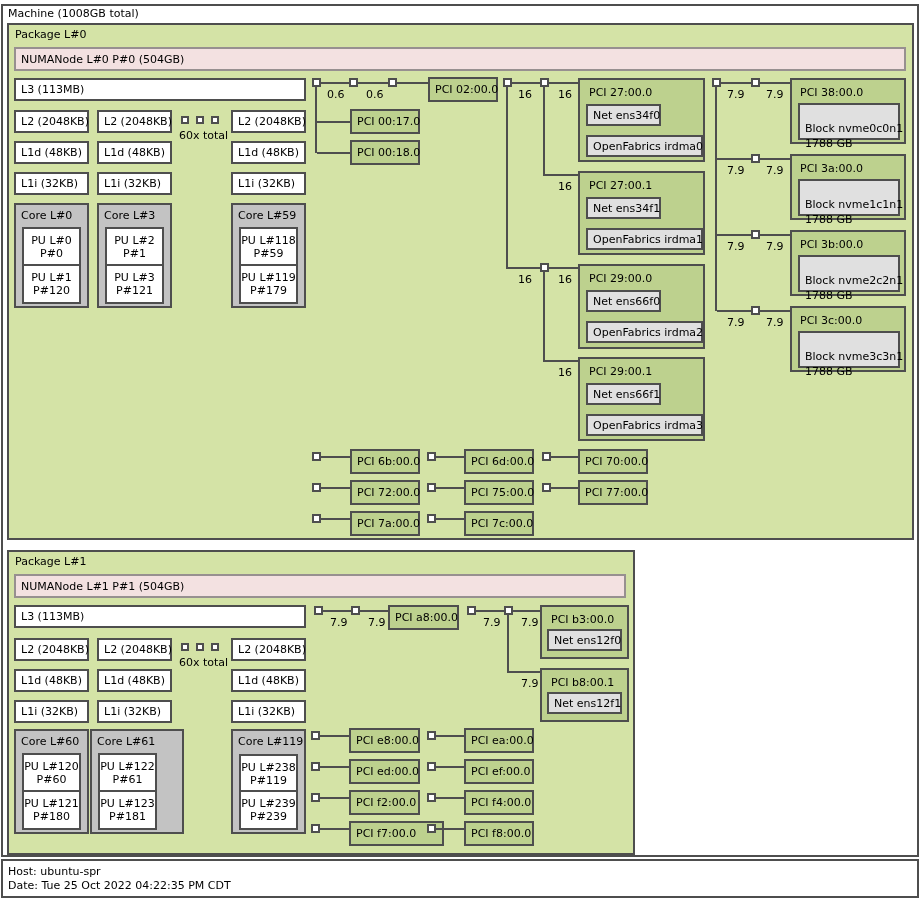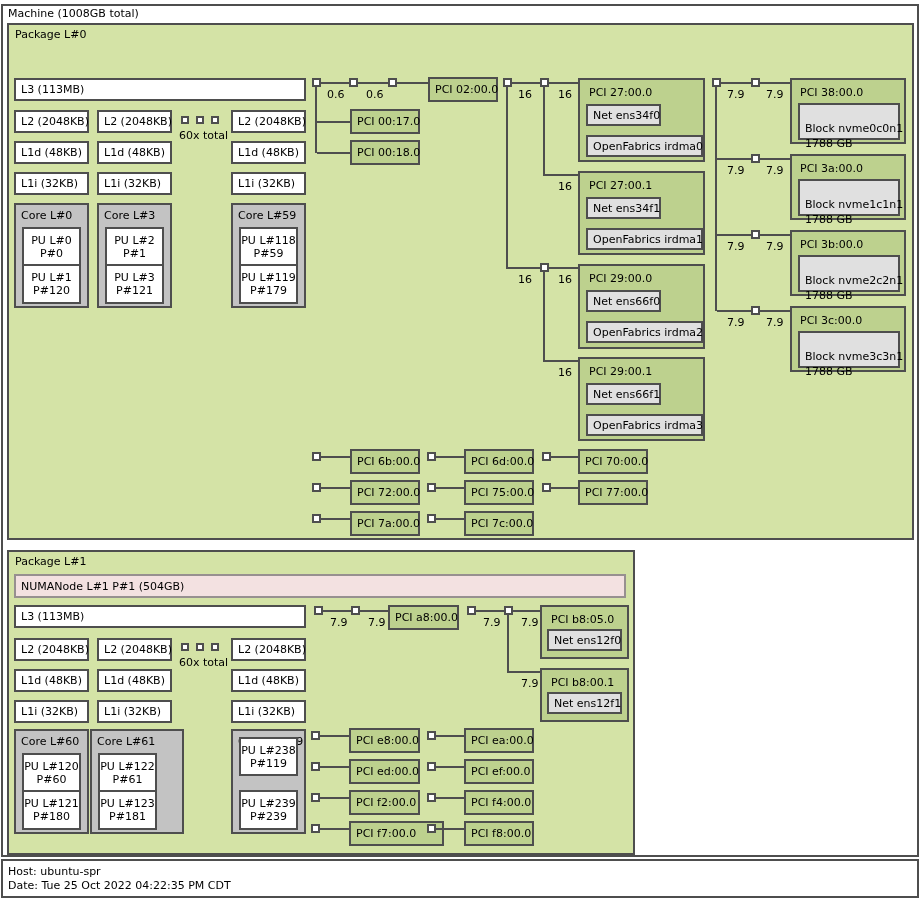--- a/index.html
+++ b/index.html
@@ -29,20 +29,23 @@
 <body>
 
 <div id="stage">
 
   <div class="box wht" style="left:1px;top:4px;width:918px;height:853px"></div>
   <span class="lb" style="left:8px;top:7px">Machine (1008GB total)</span>
 
   <div class="box grn" style="left:7px;top:23px;width:907px;height:517px"></div>
   <span class="lb" style="left:15px;top:28px">Package L#0</span>
 
+  <div class="box nma cell" style="left:14px;top:47px;width:892px;height:24px">
+    <span>NUMANode L#0 P#0 (504GB)</span>
+  </div>
 
   <div class="box wht cell" style="left:14px;top:78px;width:292px;height:23px">
     <span>L3 (113MB)</span>
   </div>
 
   <div class="box wht cell" style="left:14px;top:110px;width:75px;height:23px">
       <span>L2 (2048KB)</span>
     </div>
   <div class="box wht cell" style="left:97px;top:110px;width:75px;height:23px">
       <span>L2 (2048KB)</span>
@@ -342,21 +345,21 @@
       <span>PU L#122</span>
         <span>P#61</span>
     </div>
     <div class="box wht pu" style="left:6px;top:59px;width:59px;height:40px">
       <span>PU L#123</span>
         <span>P#181</span>
     </div>
   </div>
   <div class="box cor" style="left:231px;top:729px;width:75px;height:105px">
     <span class="clb">Core L#119</span>
-    <div class="box wht pu" style="left:6px;top:6px;width:59px;height:39px">
+    <div class="box wht pu" style="left:6px;top:23px;width:59px;height:39px">
       <span>PU L#238</span>
         <span>P#119</span>
     </div>
     <div class="box wht pu" style="left:6px;top:59px;width:59px;height:40px">
       <span>PU L#239</span>
         <span>P#239</span>
     </div>
   </div>
 
   <div class="sq" style="left:314px;top:606px"></div>
@@ -369,21 +372,21 @@
       <span>PCI a8:00.0</span>
     </div>
 
   <div class="sq" style="left:467px;top:606px"></div>
   <div class="hl" style="left:476px;top:610px;width:28px"></div>
   <div class="sq" style="left:504px;top:606px"></div>
   <div class="hl" style="left:513px;top:610px;width:27px"></div>
   <span class="lb" style="left:483px;top:616px">7.9</span>
   <span class="lb" style="left:521px;top:616px">7.9</span>
   <div class="box pci" style="left:540px;top:605px;width:89px;height:54px">
-    <span class="tlb">PCI b8:05.0</span>
+    <span class="tlb">PCI b3:00.0</span>
     <div class="box dev cell" style="left:5px;top:22px;width:75px;height:22px">
         <span>Net ens12f0</span>
       </div>
   </div>
   <div class="vl" style="left:507px;top:615px;height:58px"></div>
   <div class="hl" style="left:509px;top:671px;width:31px"></div>
   <span class="lb" style="left:521px;top:677px">7.9</span>
   <div class="box pci" style="left:540px;top:668px;width:89px;height:54px">
     <span class="tlb">PCI b8:00.1</span>
     <div class="box dev cell" style="left:5px;top:22px;width:75px;height:22px">

